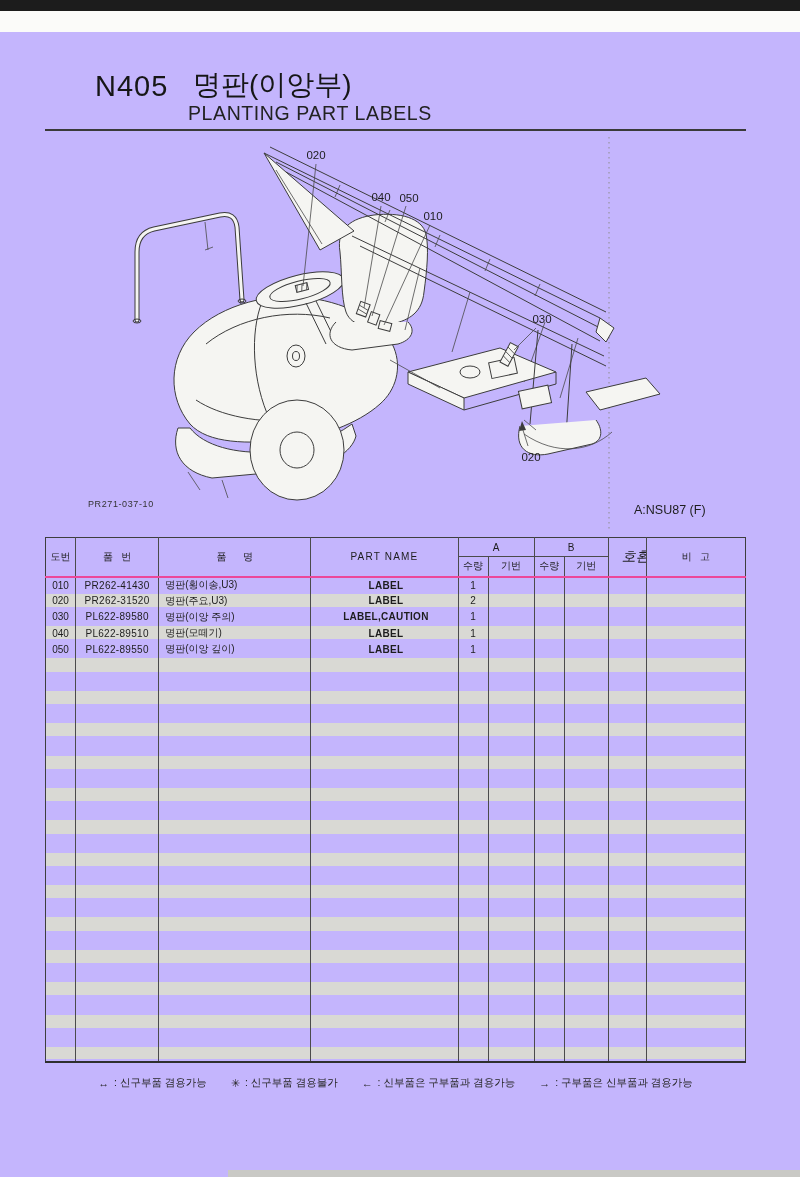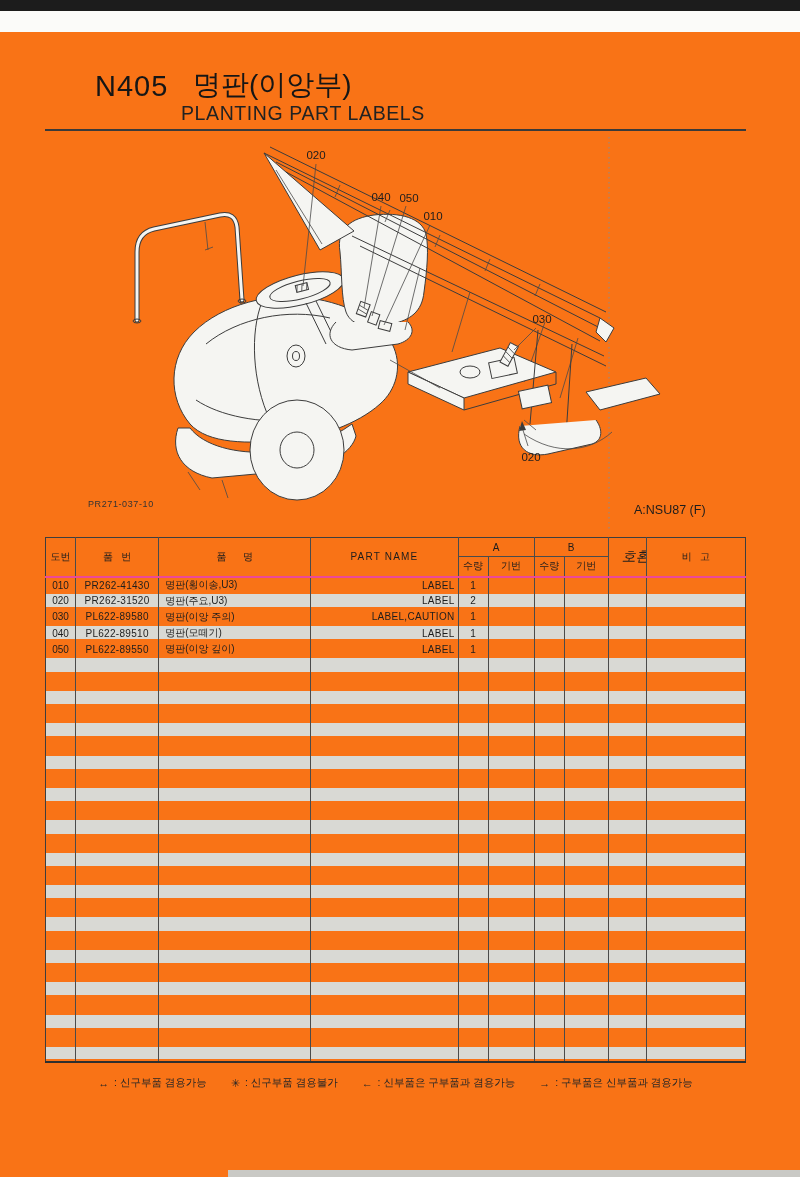--- a/index.html
+++ b/index.html
@@ -1,25 +1,25 @@
 <!DOCTYPE html>
 <html><head>
 <meta charset="utf-8">
 <style>
   * { margin:0; padding:0; box-sizing:border-box; }
   body { background:#e9e9e6; font-family:"Liberation Sans","DejaVu Sans",sans-serif; }
-  .page { position:relative; width:800px; height:1177px; background:#f97316; overflow:hidden; color:#1e1e1e; }
+  .page { position:relative; width:800px; height:1177px; background:#c4b5fd; overflow:hidden; color:#1e1e1e; }
   .top-band { position:absolute; left:0; top:0; width:800px; height:11px; background:#1c1c1c; }
   .top-light { position:absolute; left:0; top:11px; width:800px; height:21px; background:#fbfbf9; }
   .bottom-strip { position:absolute; left:228px; top:1170px; width:572px; height:7px; background:#c9c9c5; }
 
   
   .sec-code { position:absolute; left:95px; top:70px; font-size:29px; letter-spacing:1px; color:#161616; }
   .title-ko { position:absolute; left:193px; top:66px; font-size:28px; color:#161616; }
-  .title-en { position:absolute; left:181px; top:102px; font-size:19.5px; letter-spacing:0.6px; color:#222; }
+  .title-en { position:absolute; left:188px; top:102px; font-size:19.5px; letter-spacing:0.6px; color:#222; }
   .head-rule { position:absolute; left:45px; top:129px; width:701px; height:2px; background:#3a3a3a; }
 
   
   .diagram-svg { position:absolute; left:0; top:0; width:800px; height:540px; }
   .ln { stroke:#3c3c3c; stroke-width:1; fill:none; }
   .fl { stroke:#3c3c3c; stroke-width:1; fill:#f5f5f2; }
   .tube { stroke:#3c3c3c; stroke-width:5; fill:none; stroke-linecap:round; }
   .tube-in { stroke:#f5f5f2; stroke-width:3; fill:none; stroke-linecap:round; }
   .thin { stroke:#4a4a4a; stroke-width:0.8; fill:none; }
   .callout-text { font-family:"Liberation Sans","DejaVu Sans",sans-serif; font-size:11.5px; fill:#1d1d1d; }
@@ -38,21 +38,21 @@
   thead th[rowspan] { border-left:1px solid #4b4b4b; }
   thead tr.h1 th:first-child { border-left:none; }
   thead tr.h2 th:first-child { border-left:1px solid #4b4b4b; }
   tbody tr { height:16.2px; }
   tbody td { font-size:10px; color:#1d1d1d; padding:0 3px; }
   tbody tr:nth-child(even) td { background:linear-gradient(to bottom, rgba(0,0,0,0) 8%, #d9d9d4 8%, #d9d9d4 90%, rgba(0,0,0,0) 90%); }
   tbody tr:last-child td { border-bottom:2px solid #2f2f2f; }
   .c-fig { text-align:center; }
   .c-pno { text-align:center; letter-spacing:0.3px; }
   .c-ko  { text-align:left; padding-left:6px; }
-  .c-en  { text-align:right; padding-left:6px; letter-spacing:0.3px; }
+  .c-en  { text-align:center; padding-left:6px; letter-spacing:0.3px;font-weight:bold; }
   .c-qa, .c-qb { text-align:center; }
   .compat-inner { display:inline-block; width:11px; word-break:break-all; line-height:10.5px; font-size:14px;font-style:italic; }
   .en-head { letter-spacing:1.2px; }
 
   
   .legend { position:absolute; left:45px; top:1076px; width:701px; display:flex; justify-content:center; gap:24px; font-size:10.5px; color:#262626; }
   .legend-item { display:flex; align-items:center; gap:2px; white-space:pre; }
   .legend-sym { font-size:11px; }
   .page-num { position:absolute; left:0; top:1108px; width:800px; text-align:center; font-size:13px; letter-spacing:4px; color:#2a2a2a; }
 </style>

